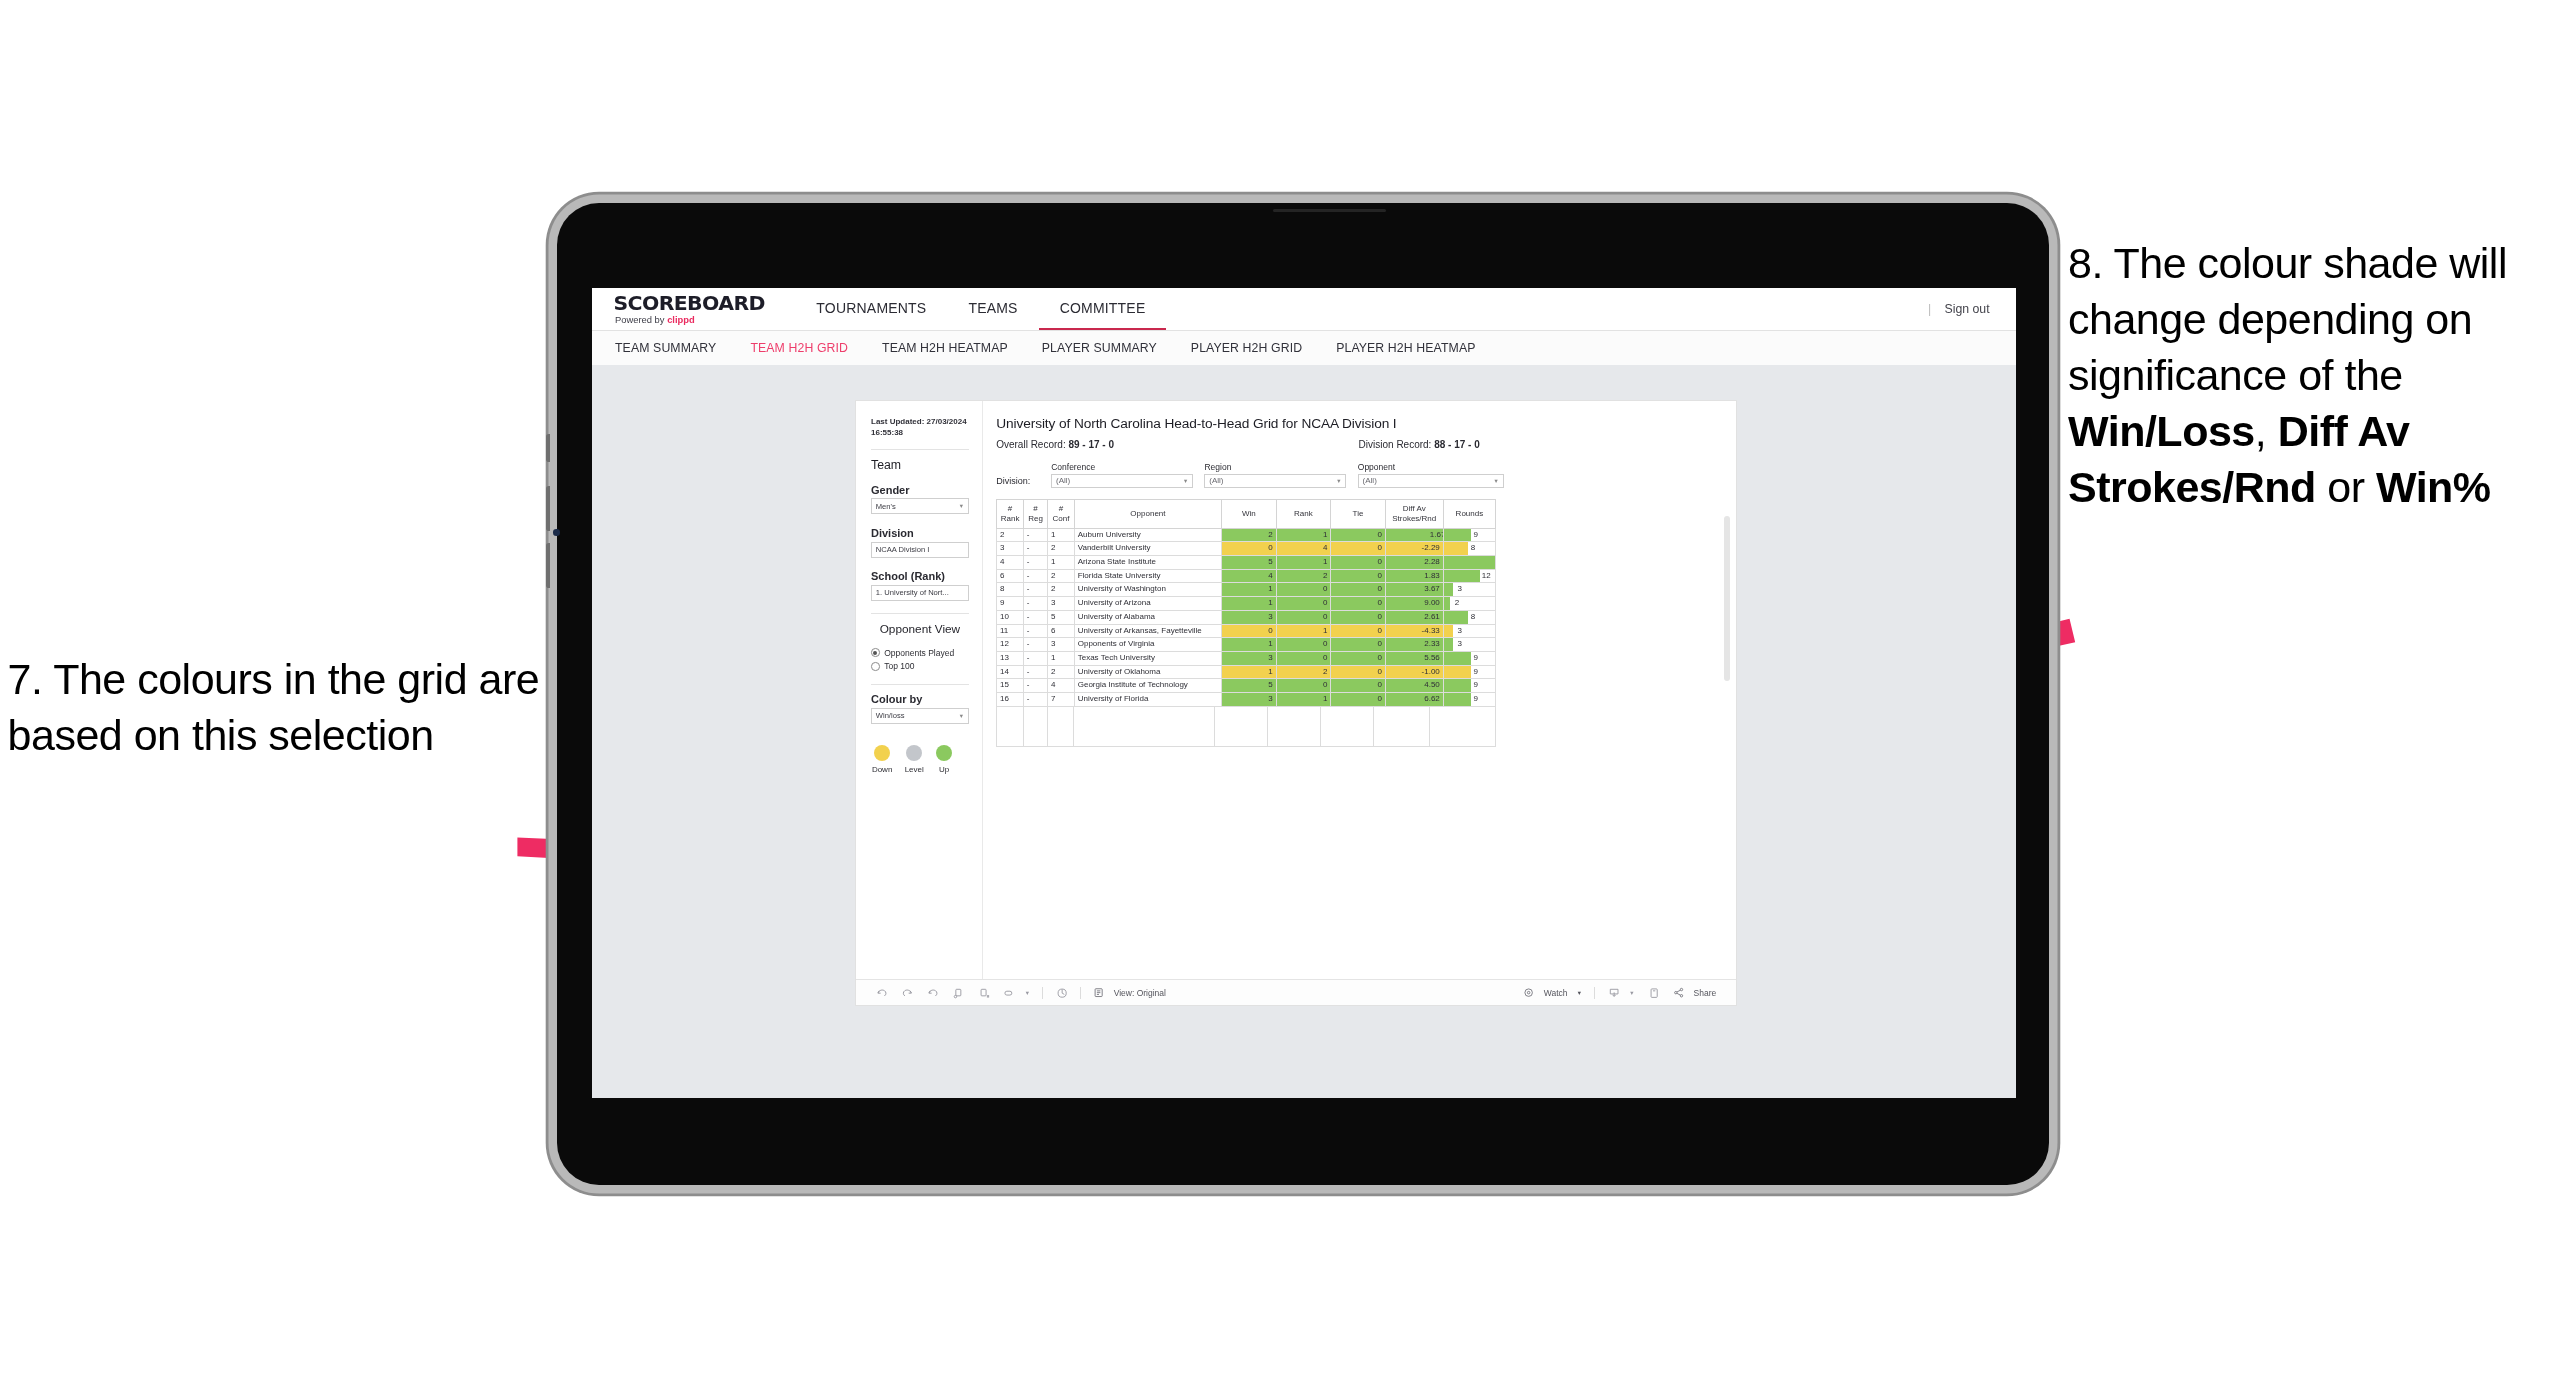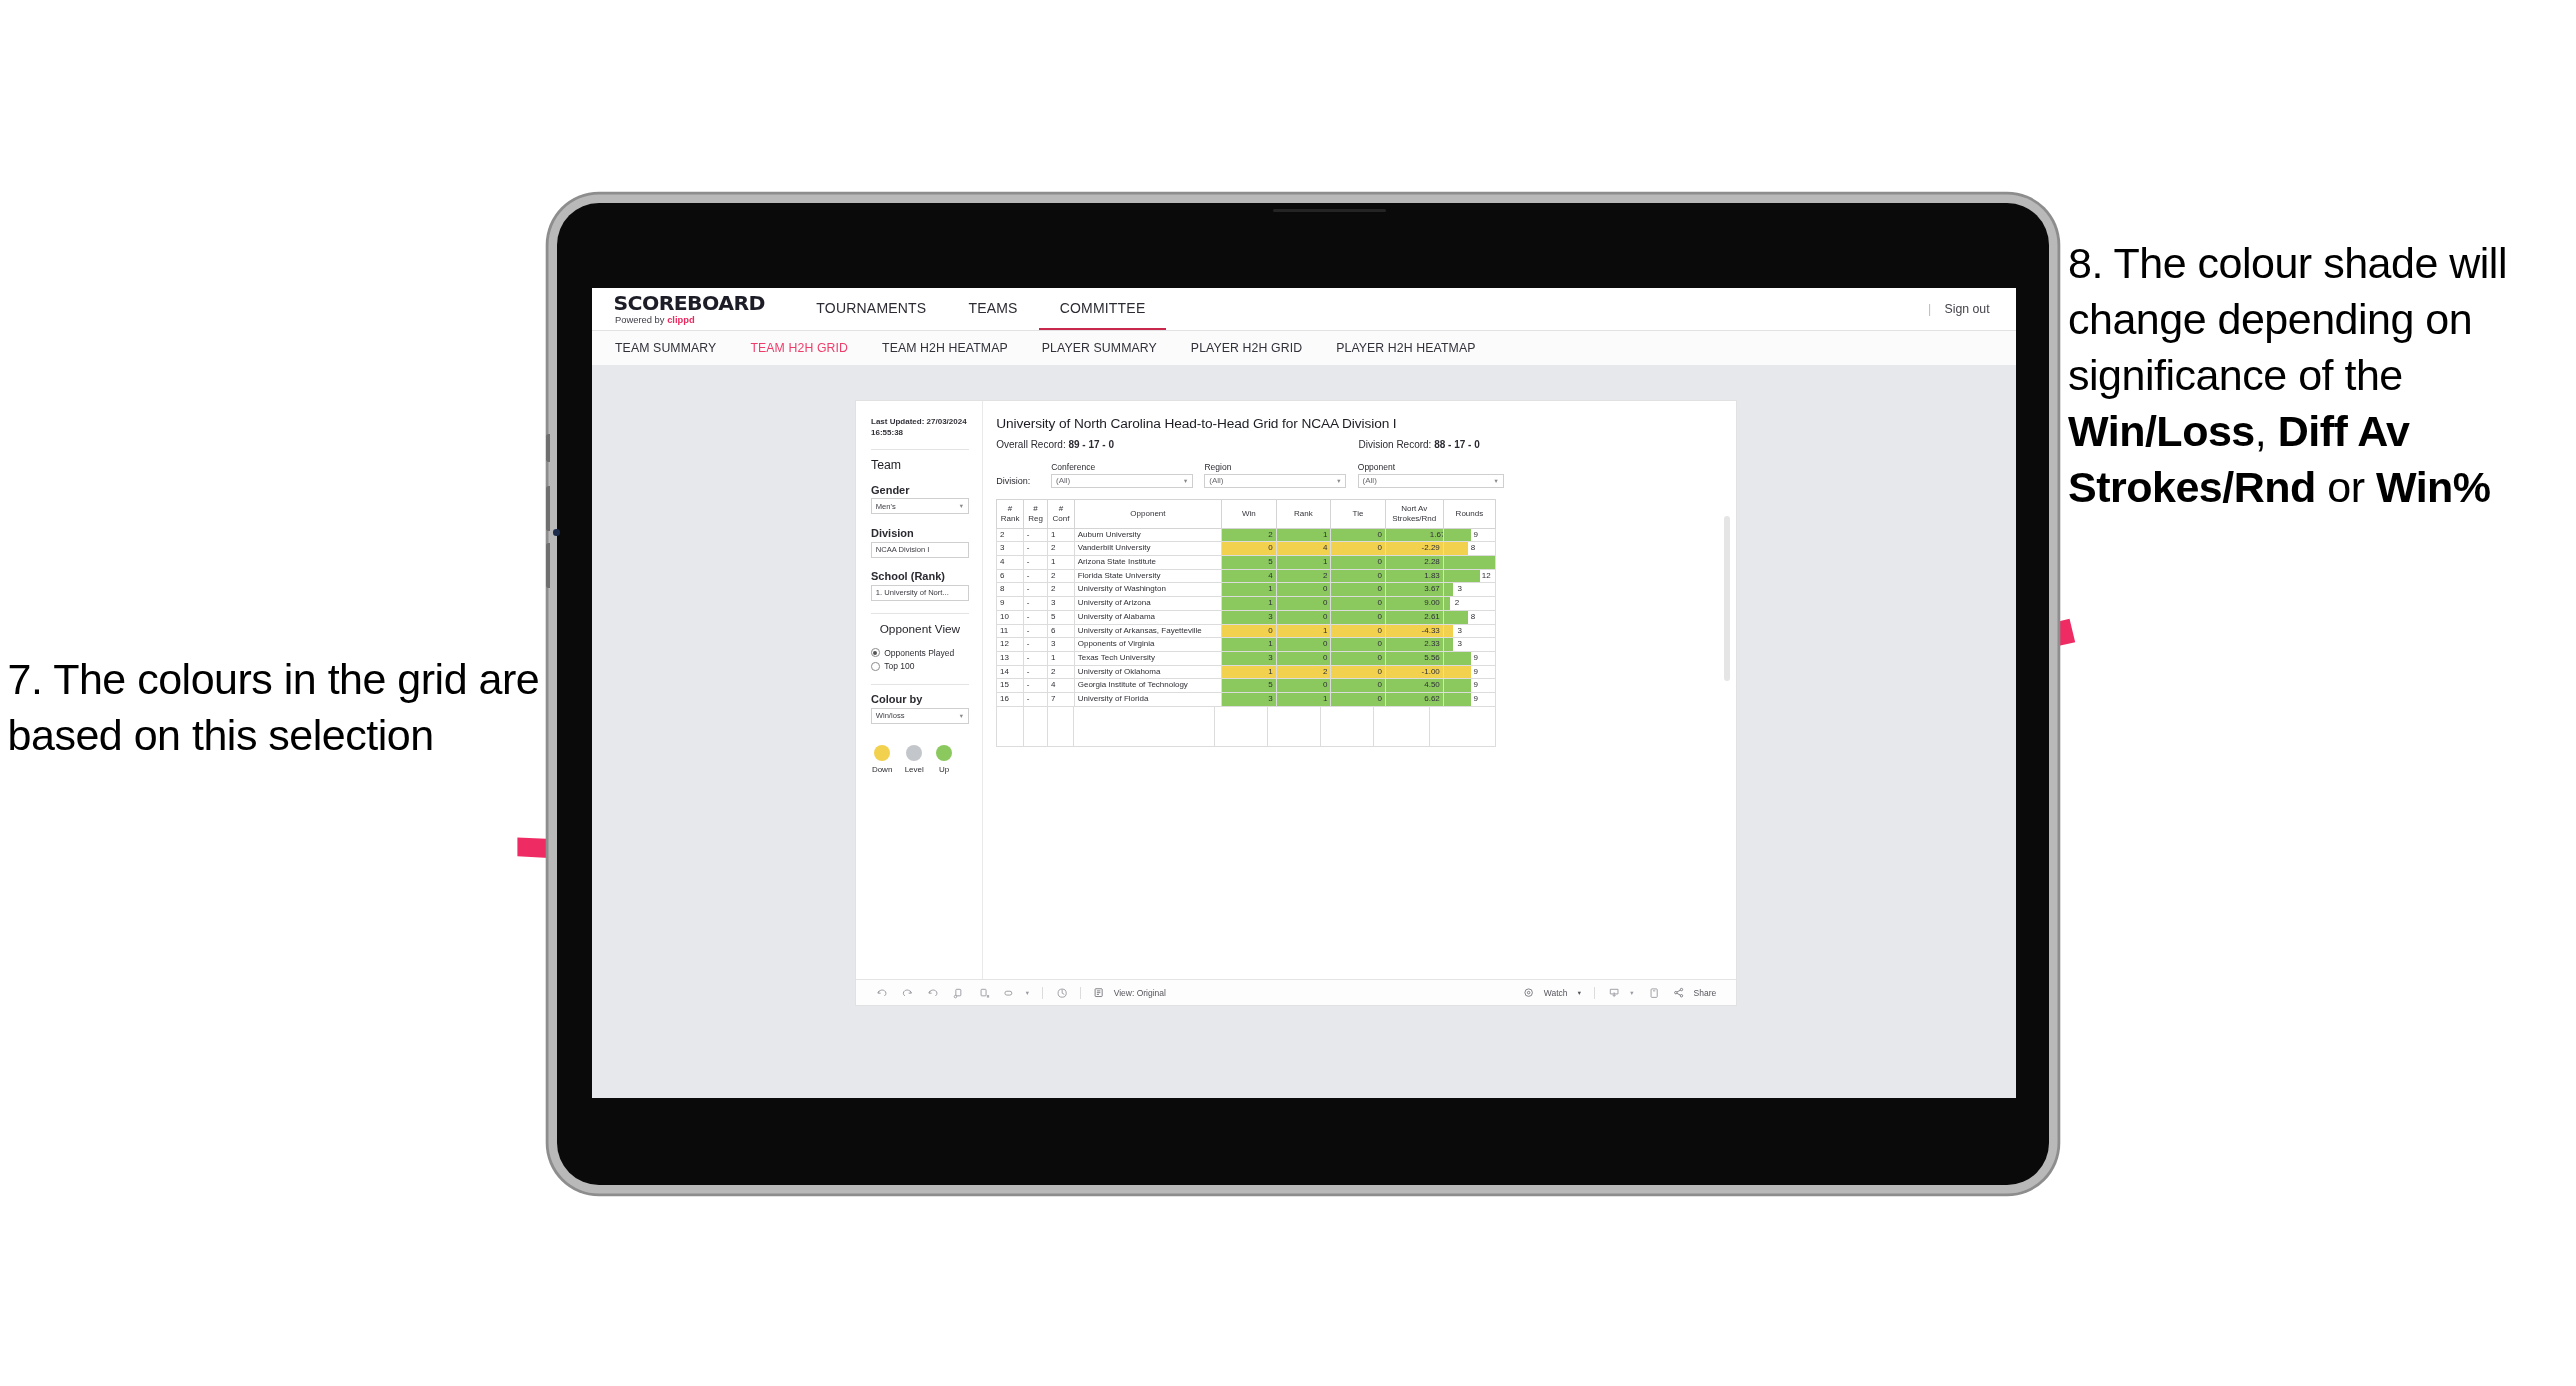--- a/index.html
+++ b/index.html
@@ -390,21 +390,21 @@
                 </colgroup>
                 <thead>
                   <tr>
                     <th><span>#</span><br><span>Rank</span></th>
                     <th><span>#</span><br><span>Reg</span></th>
                     <th><span>#</span><br><span>Conf</span></th>
                     <th>Opponent</th>
                     <th>Win</th>
                     <th>Rank</th>
                     <th>Tie</th>
-                    <th><span>Nort Av</span><br><span>Strokes/Rnd</span></th>
+                    <th><span>Diff Av</span><br><span>Strokes/Rnd</span></th>
                     <th>Rounds</th>
                   </tr>
                 </thead>
                 <tbody id="grid-body">
                     <tr>
                       <td>2</td>
                       <td>-</td>
                       <td>1</td>
                       <td>Auburn University</td>
                       <td class="num" style="background: rgb(139, 201, 95);">2</td>

